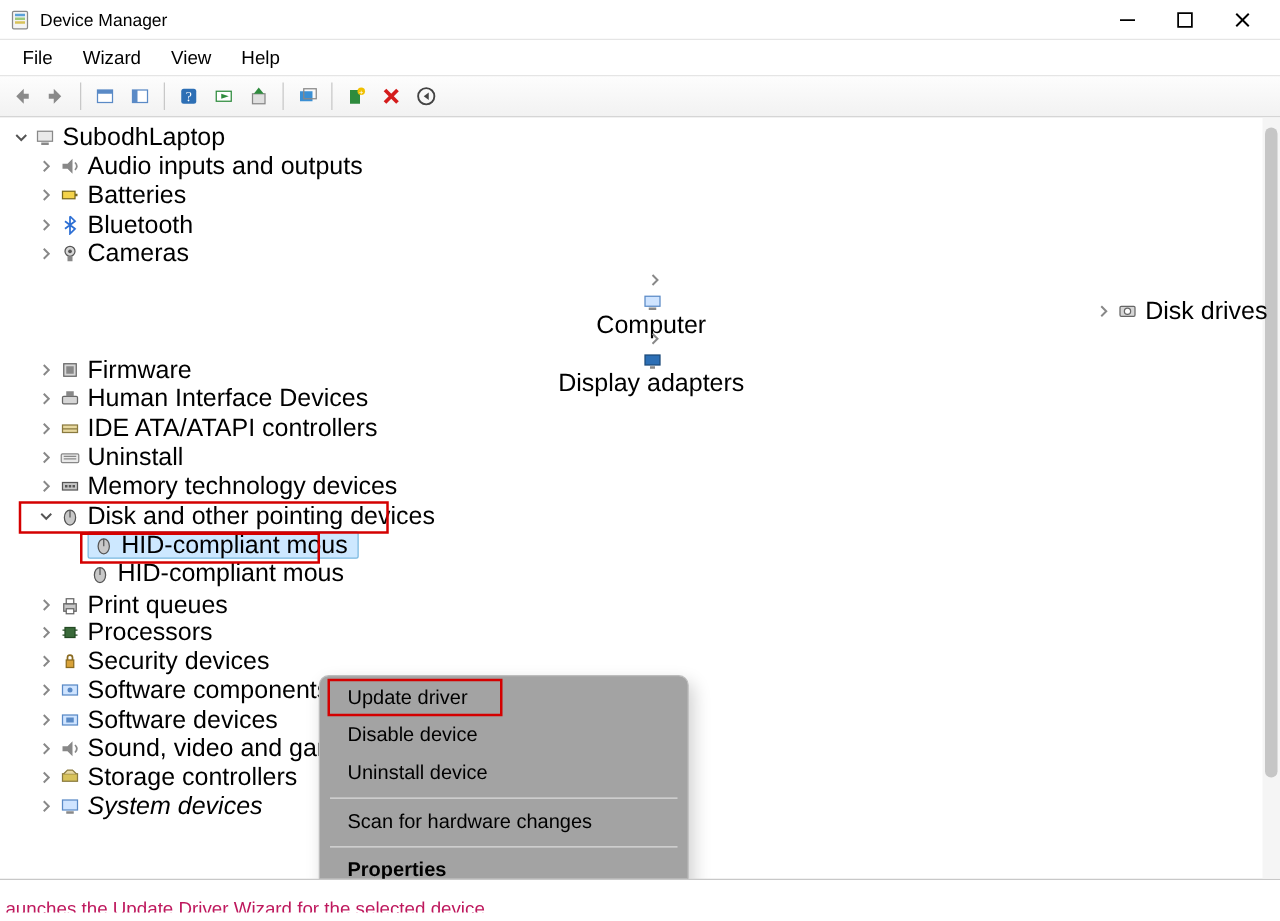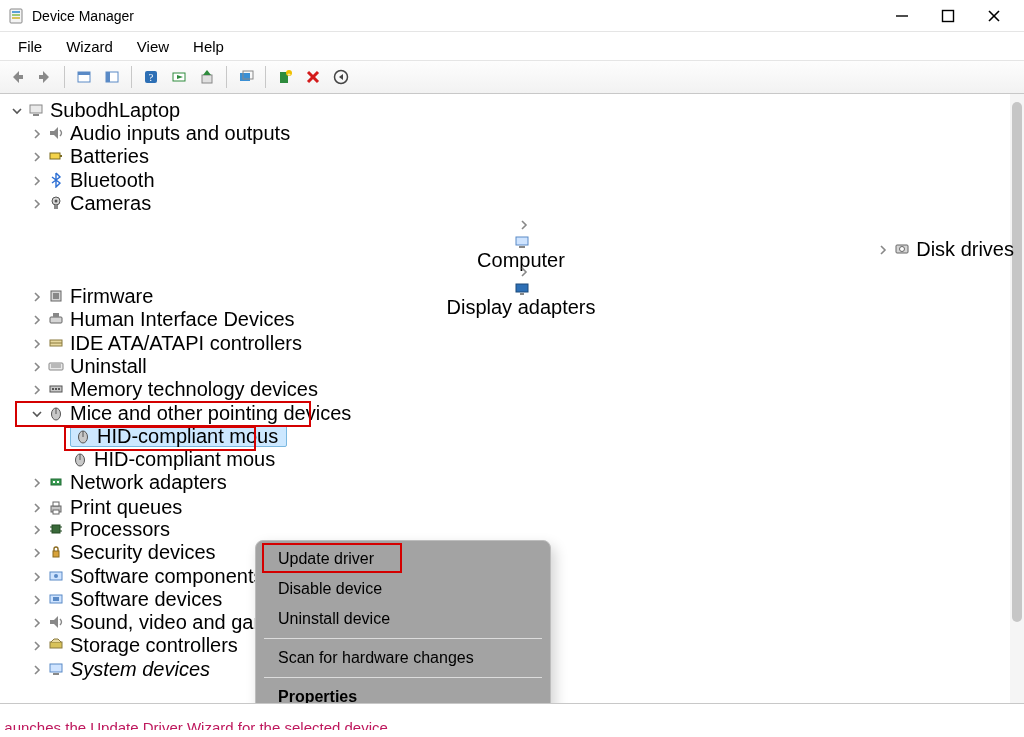--- a/index.html
+++ b/index.html
@@ -458,21 +458,21 @@
         <svg width="12" height="12" viewBox="0 0 12 12">
             <path d="M2 4 L6 8 L10 4" fill="none" stroke="#555" stroke-width="1.6"></path>
           </svg>
       </span>
       <span class="icon">
         <svg class="sv" viewBox="0 0 16 16">
             <ellipse cx="8" cy="9" rx="4.5" ry="6" fill="#c8c8c8" stroke="#555"></ellipse>
             <line x1="8" y1="3" x2="8" y2="9" stroke="#555"></line>
           </svg>
       </span>
-      <span class="label">Mice and other pointing devices</span>
+      <span class="label">Disk and other pointing devices</span>
     </div>
 
     <div class="tree-row selected" style="padding-left:66px;" id="row-mouse1">
       <span class="label-wrap">
         <span class="icon">
           <svg class="sv" viewBox="0 0 16 16">
               <ellipse cx="8" cy="9" rx="4.5" ry="6" fill="#c8c8c8" stroke="#555"></ellipse>
               <line x1="8" y1="3" x2="8" y2="9" stroke="#555"></line>
             </svg>
         </span>
@@ -484,33 +484,20 @@
       <span class="icon">
         <svg class="sv" viewBox="0 0 16 16">
             <ellipse cx="8" cy="9" rx="4.5" ry="6" fill="#c8c8c8" stroke="#555"></ellipse>
             <line x1="8" y1="3" x2="8" y2="9" stroke="#555"></line>
           </svg>
       </span>
       <span class="label">HID-compliant mous</span>
     </div>
 
     <div id="cat-block-b">
-        <div class="tree-row" style="padding-left: 24px;">
-          <span class="twisty"><svg width="12" height="12" viewBox="0 0 12 12">
-              <path d="M4 2 L8 6 L4 10" fill="none" stroke="#888" stroke-width="1.6"></path>
-            </svg></span>
-          <span class="icon">
-            <svg class="sv" viewBox="0 0 16 16">
-              <rect x="3" y="5" width="10" height="6" fill="#3a9b53" stroke="#1f6a32"></rect>
-              <rect x="5" y="7" width="2" height="2" fill="#fff"></rect>
-              <rect x="9" y="7" width="2" height="2" fill="#fff"></rect>
-            </svg>
-          </span>
-          <span class="label">Network adapters</span>
-        </div>
         <div class="tree-row" style="padding-left: 24px; align-items: flex-end;">
           <span class="twisty"><svg width="12" height="12" viewBox="0 0 12 12">
               <path d="M4 2 L8 6 L4 10" fill="none" stroke="#888" stroke-width="1.6"></path>
             </svg></span>
           <span class="icon">
             <svg class="sv" viewBox="0 0 16 16">
               <rect x="3" y="6" width="10" height="6" fill="#c8c8c8" stroke="#666"></rect>
               <rect x="5" y="2" width="6" height="4" fill="#fff" stroke="#666"></rect>
               <rect x="5" y="10" width="6" height="4" fill="#fff" stroke="#666"></rect>
             </svg>

